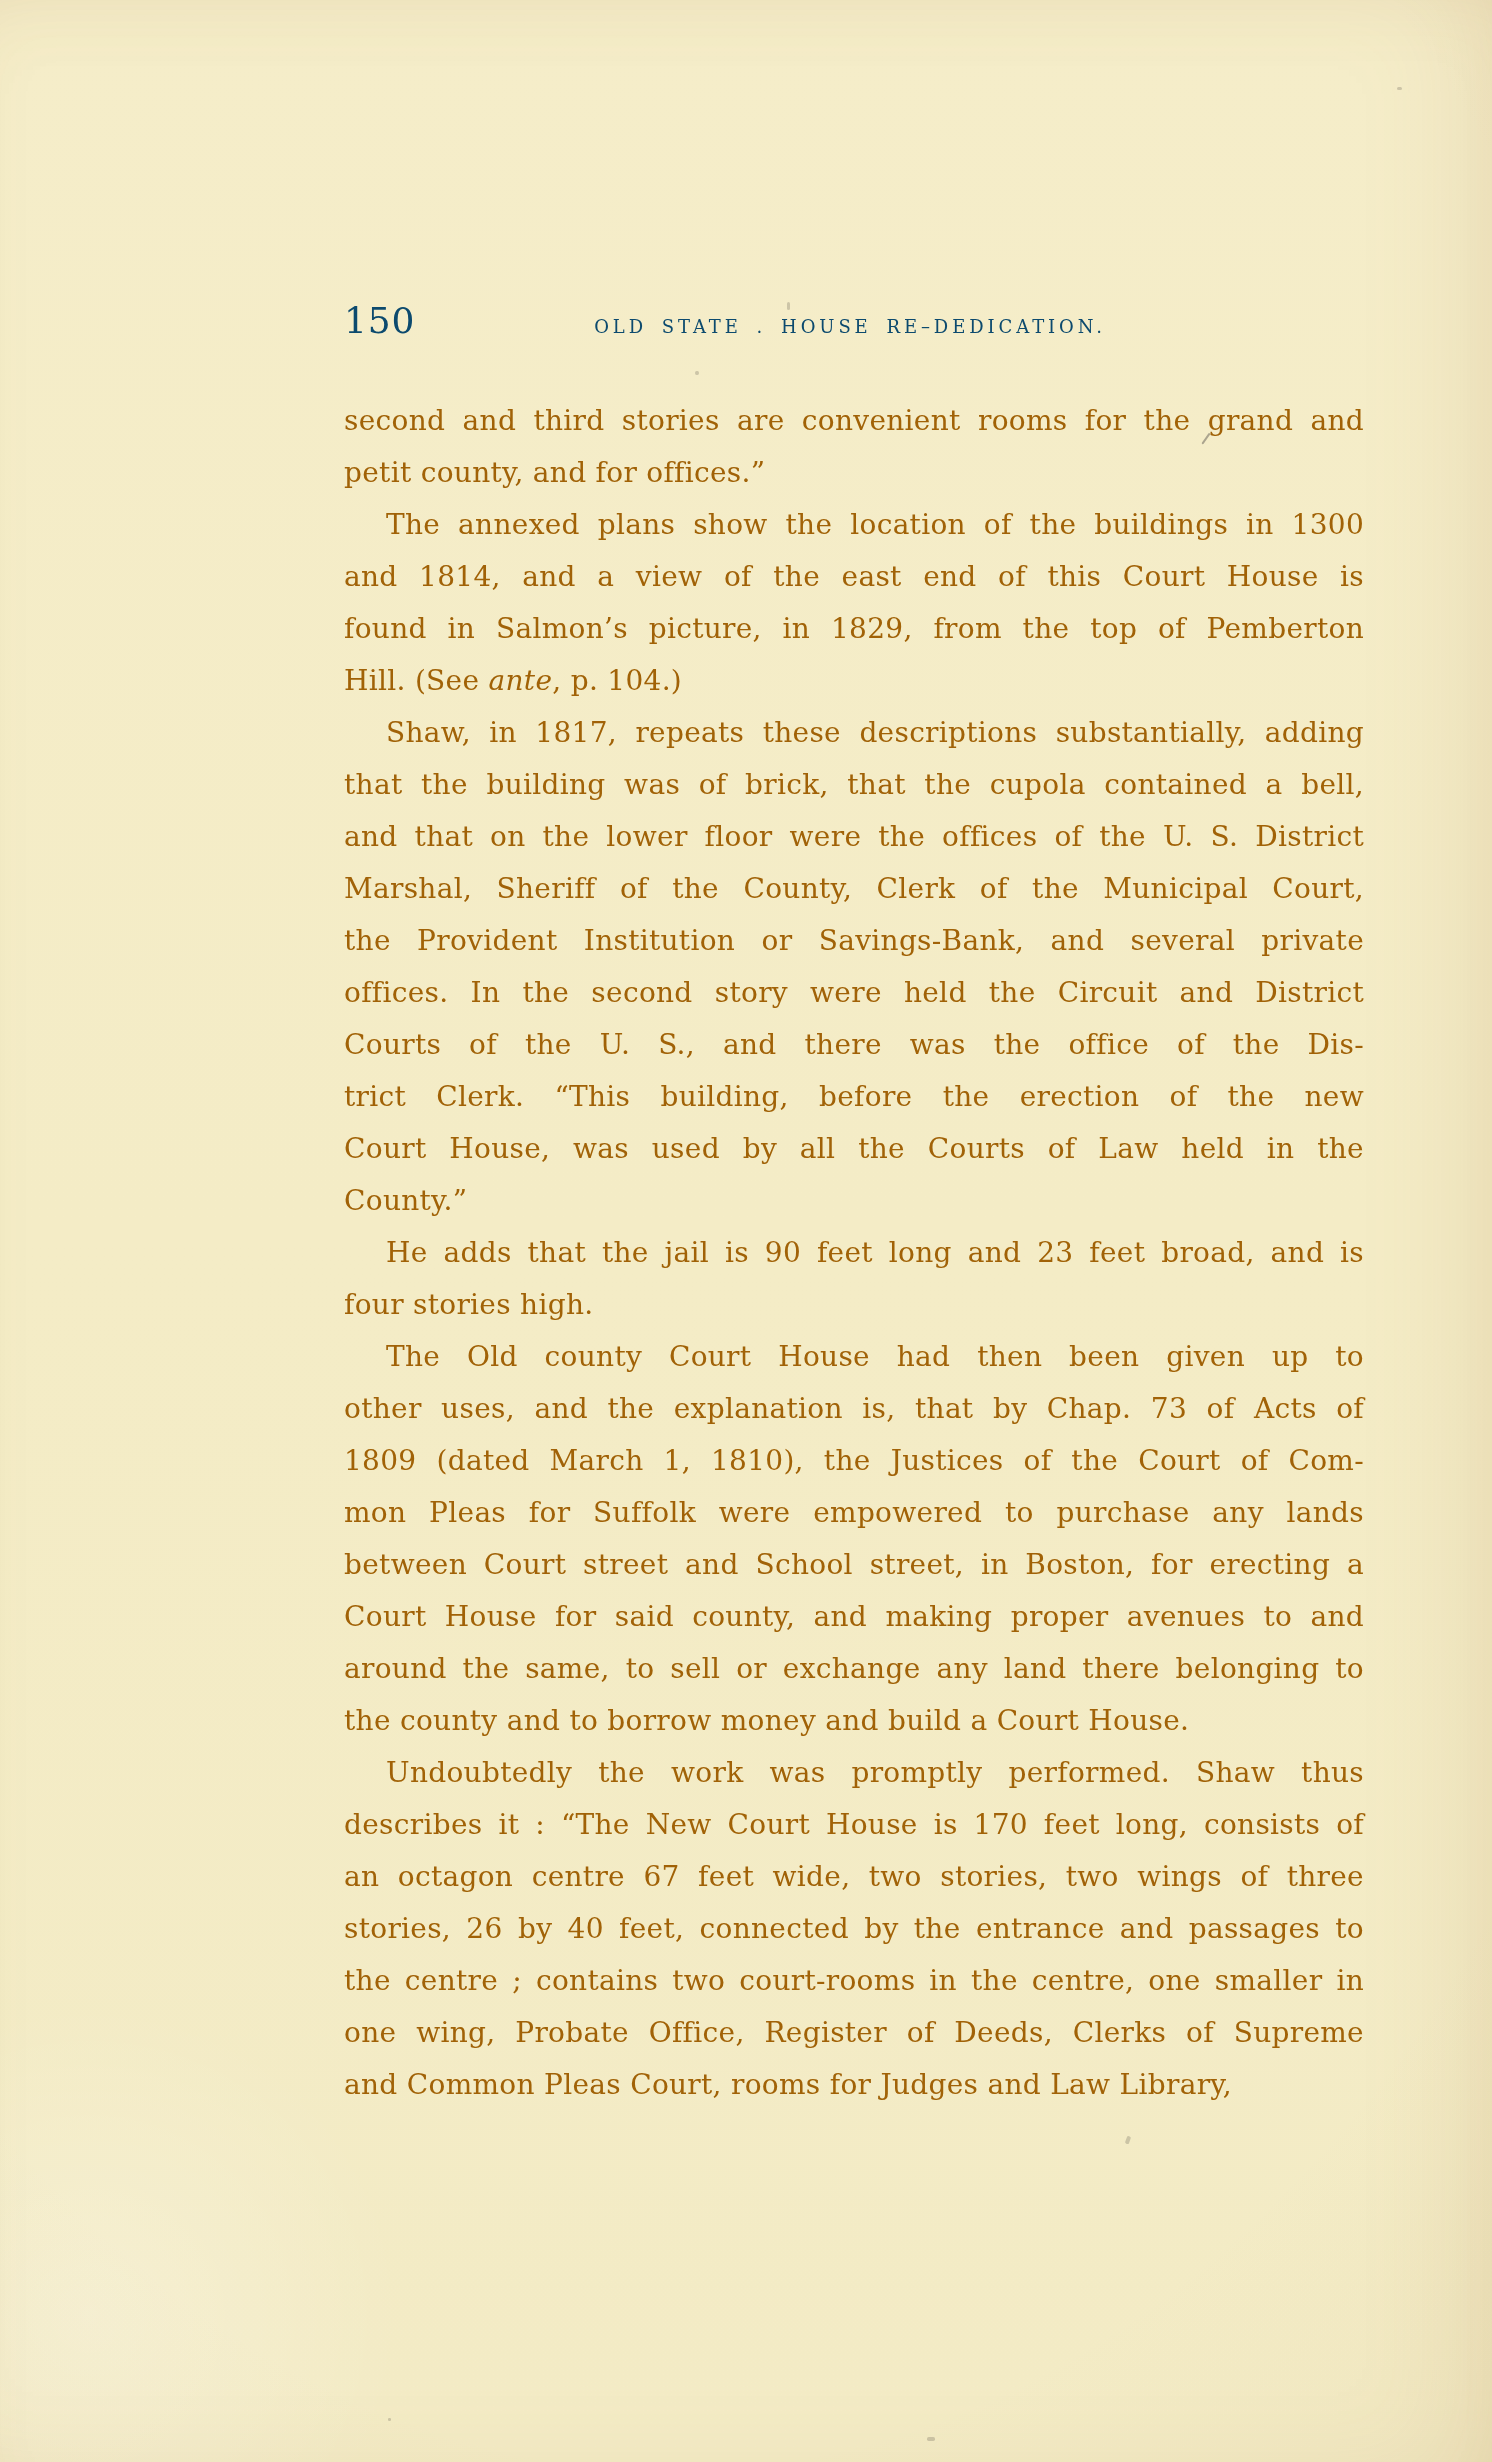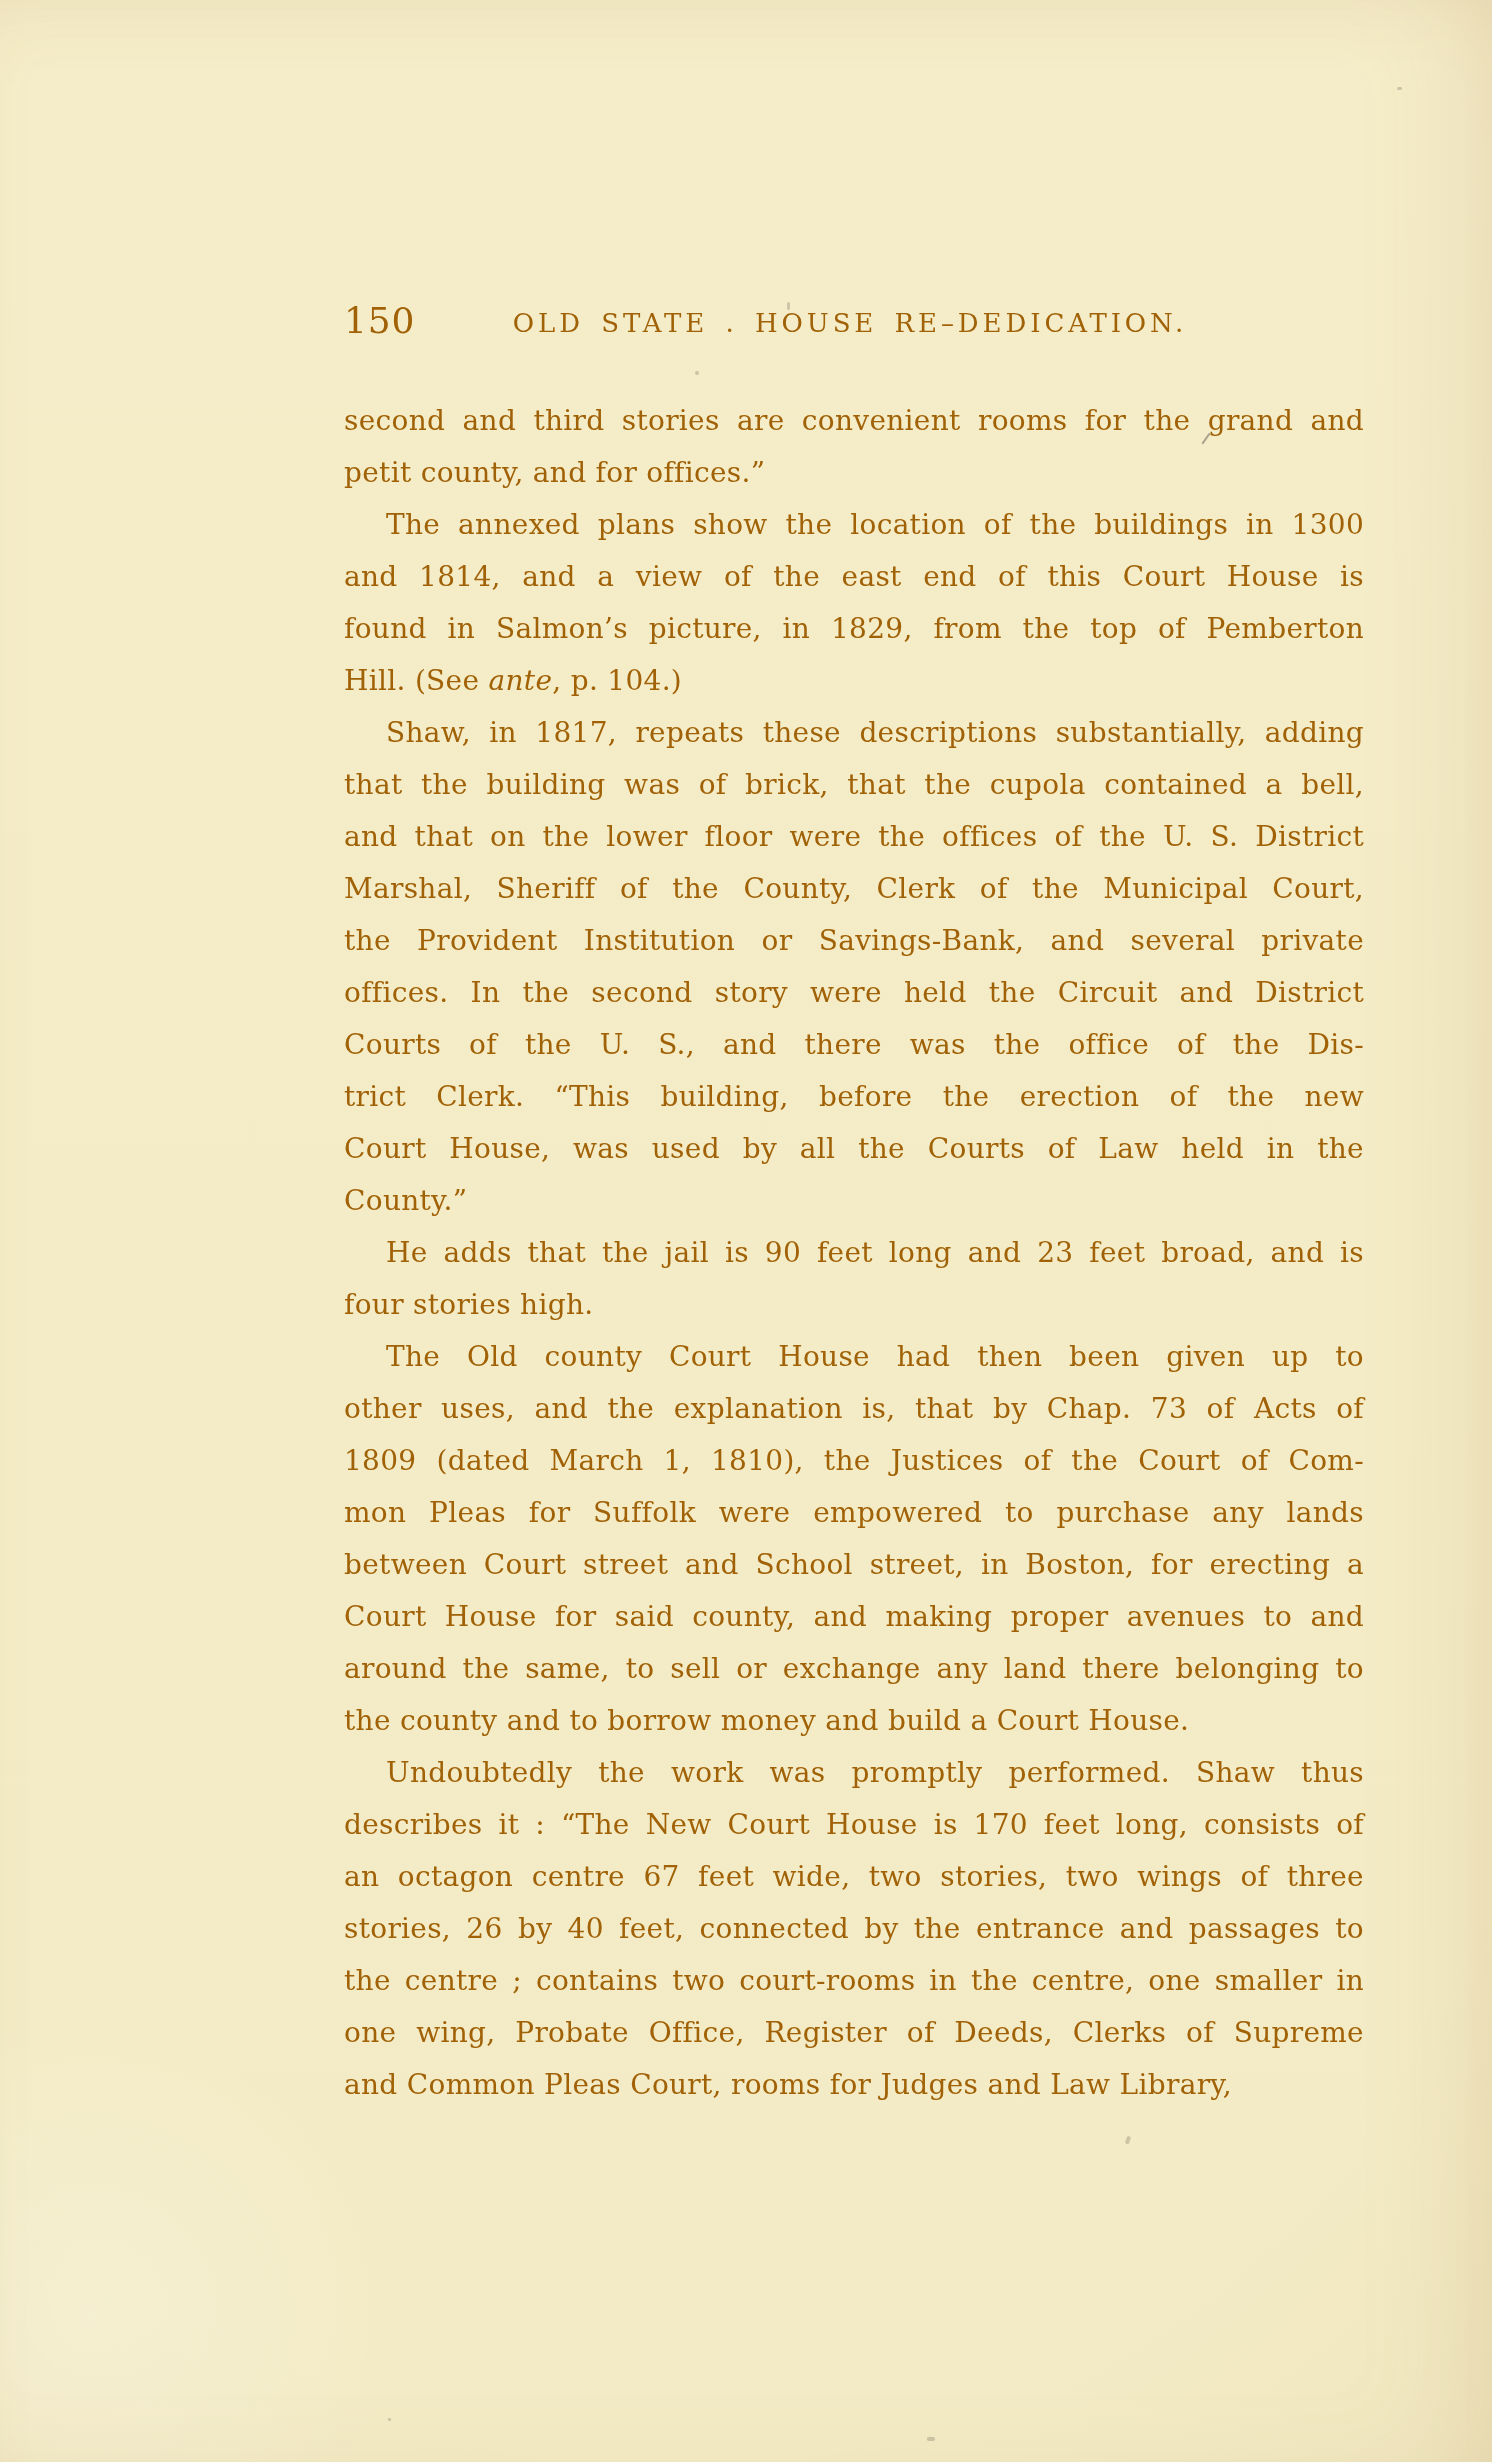--- a/index.html
+++ b/index.html
@@ -23,37 +23,37 @@
       linear-gradient(180deg, #f5edc9 0%, #f4ecc6 50%, #f3ebc5 100%);
     box-shadow: inset -61px 0 122px -52px rgba(170,130,80,0.18),
                 inset 0 35px 105px -70px rgba(160,125,70,0.14);
   }
   .header {
     position: absolute;
     left: 344px;
     top: 295px;
     width: 1020px;
     height: 44px;
-    color: #a16207;
+    color: #0c4a6e;
   }
   .page-num {
     position: absolute;
     left: 0;
     bottom: 0;
     font-size: 36px;
     line-height: 1;
     letter-spacing: 0.9px;
   }
   .running-title {
     position: absolute;
     left: 0;
     right: 8px;
     bottom: 2.6px;
     text-align: center;
-    font-size: 26px;
+    font-size: 18px;
     line-height: 1;
     letter-spacing: 3.9px;
     word-spacing: 5.2px;
     white-space: nowrap;
   }
   .body-text {
     position: absolute;
     left: 344px;
     top: 395px;
     width: 1020px;

